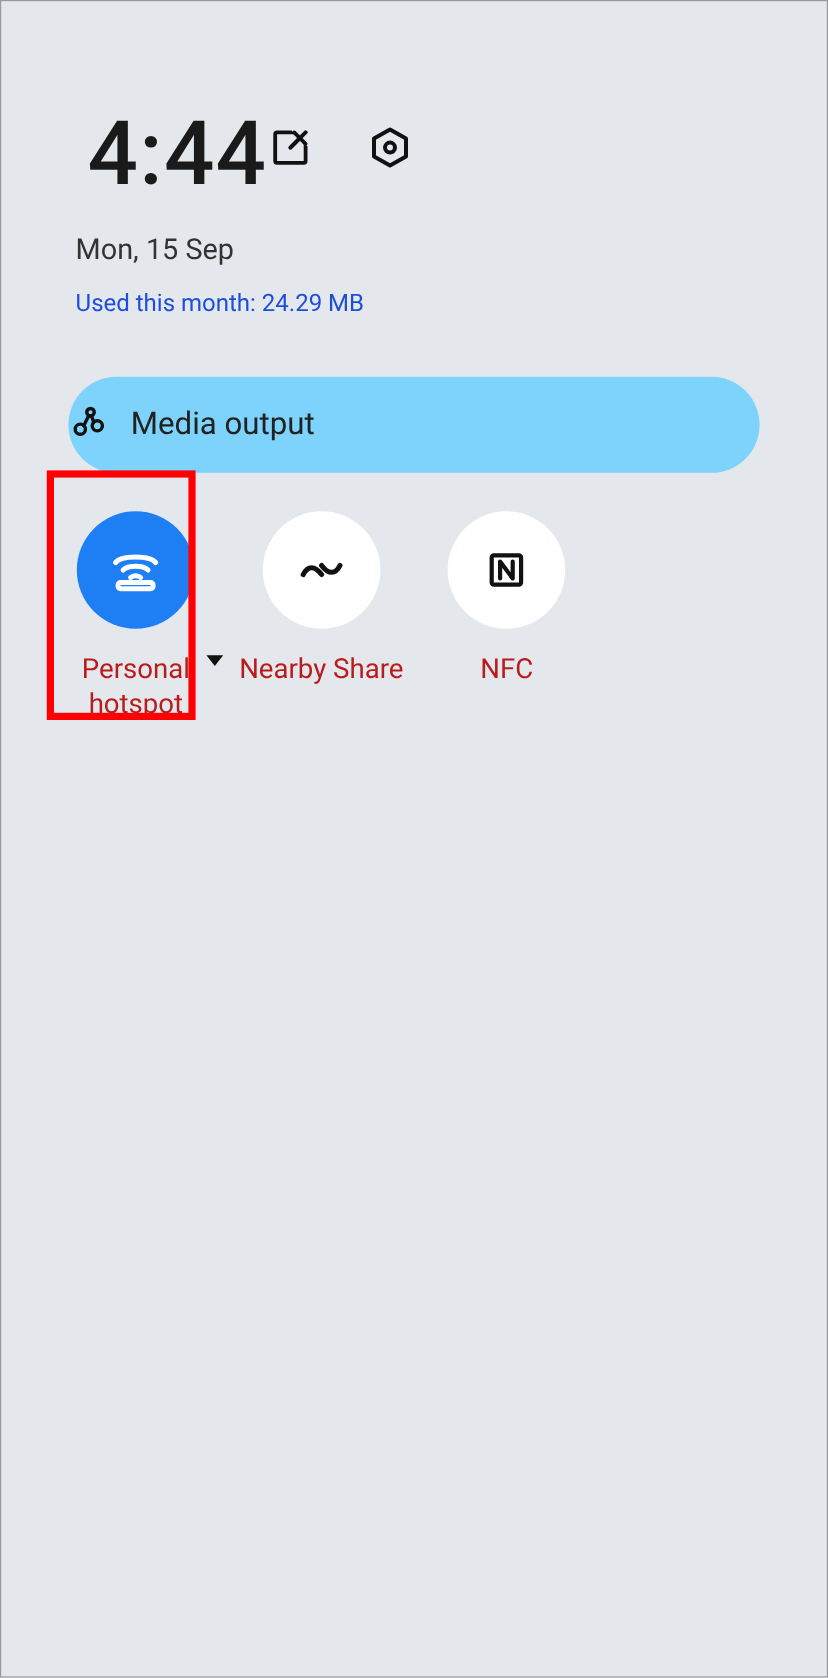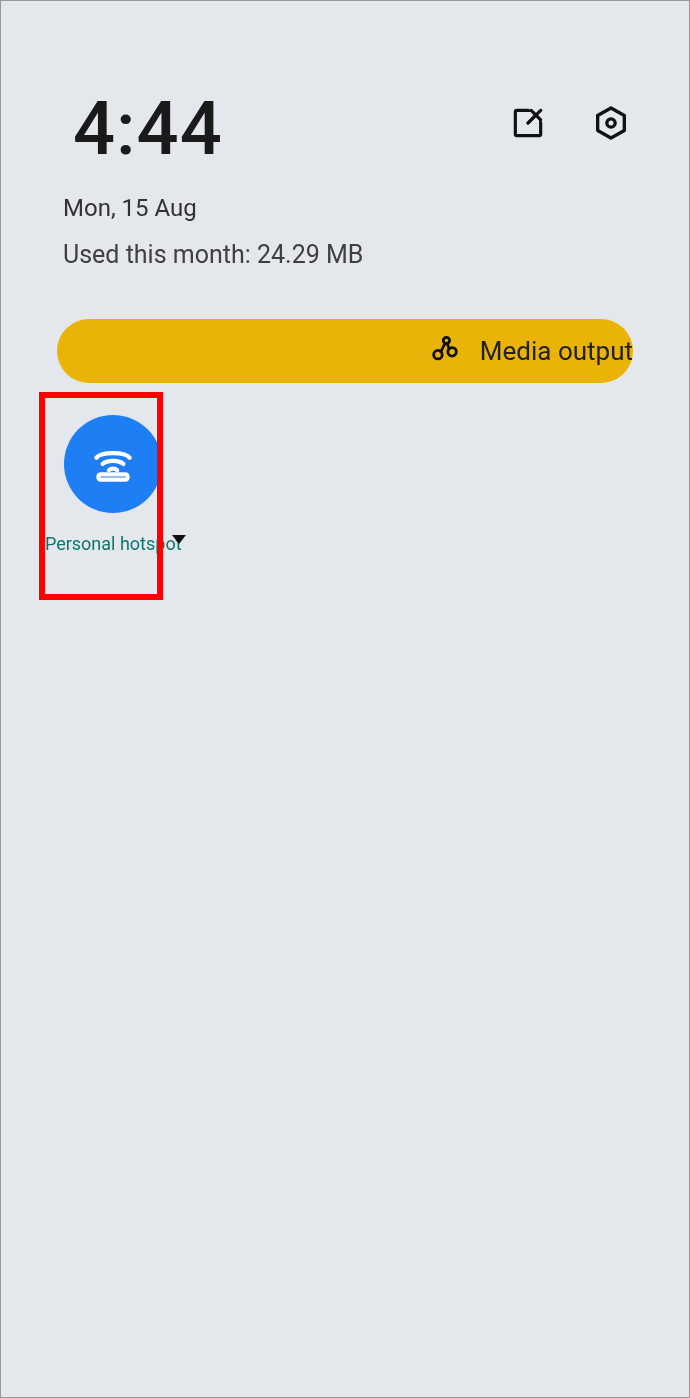--- a/index.html
+++ b/index.html
@@ -10,51 +10,50 @@
       font-family: -apple-system, BlinkMacSystemFont, "Segoe UI", Roboto, Arial, sans-serif;
       color: #1a1a1a;
       border: 1px solid #999;
       position: relative;
       overflow: hidden;
     }
     .header {
       padding: 84px 58px 0 72px;
       display: flex;
       align-items: flex-start;
-      justify-content: space-between;
     }
     .time {
       font-size: 74px;
       font-weight: 500;
       letter-spacing: 1px;
     }
     .header-icons {
       display: flex;
       align-items: center;
       gap: 44px;
       padding-top: 18px;
     }
     .date {
       font-size: 24px;
       color: #333;
       margin: 22px 0 0 62px;
     }
     .usage {
-      font-size: 25px;
-      color: #404040;
+      font-size: 20px;
+      color: #1d4ed8;
       margin: 18px 0 0 62px;
     }
     .media-pill {
       margin: 50px 56px 0 56px;
-      height: 64px;
-      background: #eab308;
+      height: 80px;
+      background: #7dd3fc;
       border-radius: 40px;
       display: flex;
       align-items: center;
-      justify-content: flex-end;
+      justify-content: flex-start;
       gap: 18px;
     }
     .media-label {
       font-size: 26px;
       color: #222;
     }
     .tiles {
       margin-top: 24px;
       padding: 0 40px;
       display: grid;
@@ -76,22 +75,23 @@
       background: #fff;
       display: flex;
       align-items: center;
       justify-content: center;
     }
     .tile-circle.active {
       background: #1E7FF5;
     }
     .tile-label {
       margin-top: 20px;
-      font-size: 18px;
-      color: #0f766e;
+      font-size: 23px;
+      color: #b91c1c;
+      text-align: center;
       line-height: 1.25;
       max-width: 150px;
     }
     .chevron {
       position: absolute;
       right: 0px;
       top: 128px;
       width: 0;
       height: 0;
       border-left: 7px solid transparent;
@@ -125,21 +125,21 @@
     </span>
     <span>
       <svg width="40" height="40" viewBox="0 0 24 24" fill="none" stroke="#111" stroke-width="2" stroke-linecap="round" stroke-linejoin="round">
         <polygon points="12,3 20,7.5 20,16.5 12,21 4,16.5 4,7.5"></polygon>
         <circle cx="12" cy="12" r="2.5"></circle>
       </svg>
     </span>
   </div>
 </div>
 
-<div class="date">Mon, 15 Aug</div>
+<div class="date">Mon, 15 Sep</div>
 <div class="usage">Used this month: 24.29 MB</div>
 
 <div class="media-pill">
   <span>
     <svg width="34" height="34" viewBox="0 0 24 24" fill="none" stroke="#111" stroke-width="2" stroke-linecap="round" stroke-linejoin="round">
       <circle cx="7" cy="16" r="3"></circle>
       <circle cx="17" cy="14" r="3"></circle>
       <circle cx="13" cy="6" r="2.2"></circle>
       <path d="M9 14 L12 8"></path>
       <path d="M15 12 L13.5 8"></path>
@@ -158,18 +158,36 @@
         <path d="M10 15 C11 14, 13 14, 14 15"></path>
         <rect x="5" y="17" width="14" height="2.5" rx="1"></rect>
       </svg>
     </div>
     <div class="tile-label">Personal hotspot</div>
     <div class="chevron"></div>
   </div>
 
 
 
+  <div class="tile">
+    <div class="tile-circle">
+      <svg width="46" height="46" viewBox="0 0 24 24" fill="none" stroke="#111" stroke-width="2.2" stroke-linecap="round" stroke-linejoin="round">
+        <path d="M4 14 C6 10, 9 10, 12 14"></path>
+        <path d="M12 10 C15 14, 18 14, 20 10"></path>
+      </svg>
+    </div>
+    <div class="tile-label">Nearby Share</div>
+  </div>
 
 
+  <div class="tile">
+    <div class="tile-circle">
+      <svg width="42" height="42" viewBox="0 0 24 24" fill="none" stroke="#111" stroke-width="2" stroke-linecap="round" stroke-linejoin="round">
+        <rect x="5" y="5" width="14" height="14" rx="1"></rect>
+        <path d="M9 16 L9 8 L15 16 L15 8"></path>
+      </svg>
+    </div>
+    <div class="tile-label">NFC</div>
+  </div>
 
 </div>
 
 <div class="highlight-box"></div>
 
 </body></html>

